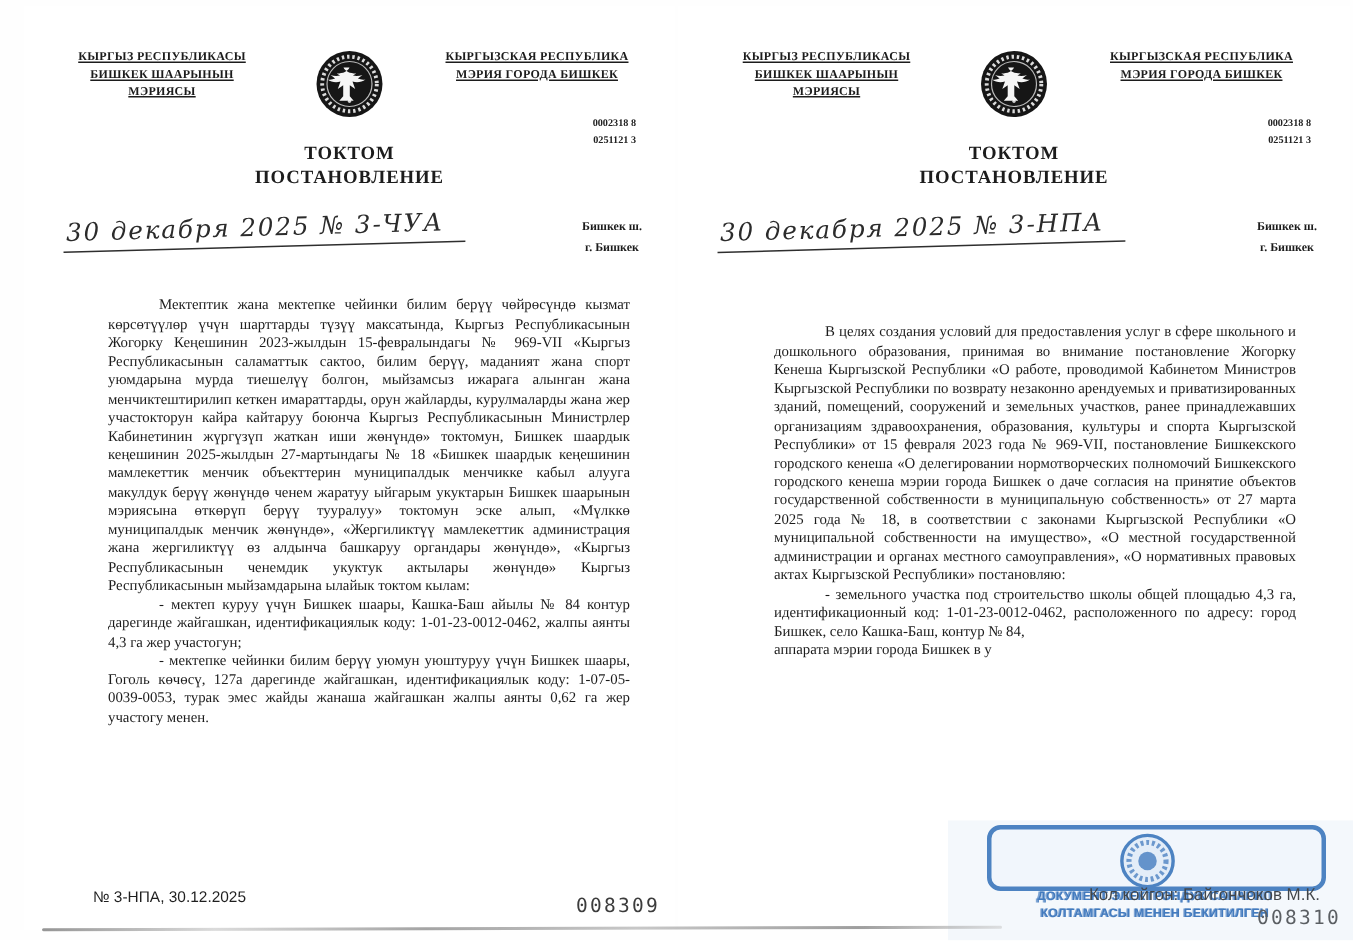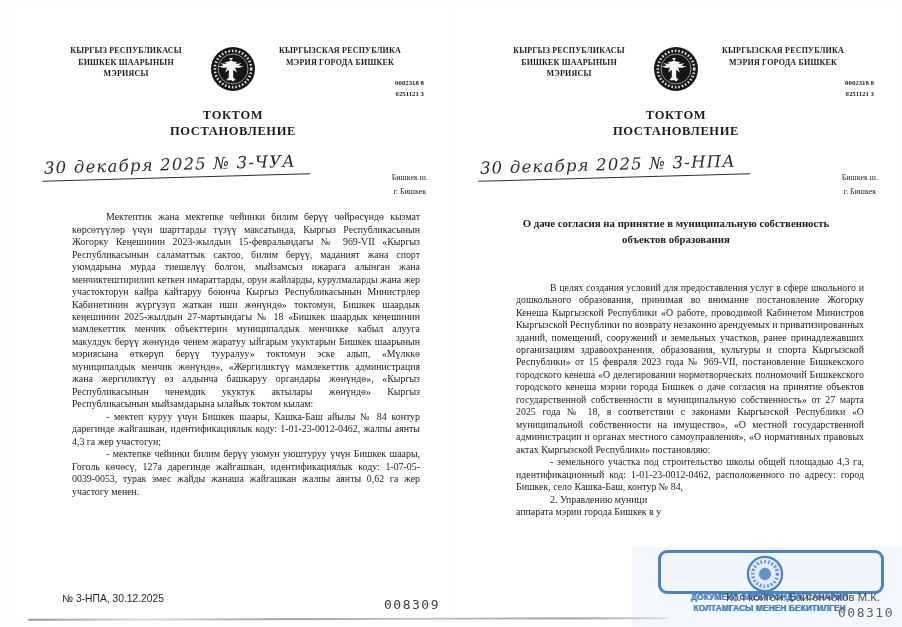--- a/index.html
+++ b/index.html
@@ -2,34 +2,34 @@
 <html><head>
 <meta charset="utf-8">
 <style>
   html,body{margin:0;padding:0;background:#ffffff;}
   .canvas{position:relative;width:902px;height:627px;background:#fefefe;overflow:hidden;
           font-family:"Liberation Serif","DejaVu Serif",serif;color:#1c1c1c;}
   .page{position:absolute;top:4px;height:616px;background:#ffffff;}
   .page.left{left:16px;width:434px;}
   .page.right{left:452px;width:448px;}
 
-  .hdr{display:flex;justify-content:center;align-items:flex-start;gap:0;margin-top:41px;}
+  .hdr{display:flex;justify-content:center;align-items:flex-start;gap:18px;margin-top:28px;text-decoration:underline;}
   .hdr-block{width:168px;text-align:center;font-weight:bold;font-size:8px;line-height:1.45;letter-spacing:.2px;}
   .emblem{width:46px;height:46px;flex:0 0 46px;margin-top:1px;}
 
   .serial{position:absolute;top:74px;right:26px;text-align:right;font-size:6.8px;line-height:1.6;
           font-weight:bold;color:#222;}
 
   .doc-type{text-align:center;font-weight:bold;font-size:12.5px;line-height:1.25;margin-top:16px;letter-spacing:.6px;}
 
   .date-row{position:relative;height:44px;margin-top:12px;}
   .handwriting{position:absolute;left:26px;top:4px;font-family:"DejaVu Serif",serif;font-style:italic;
                font-size:16.5px;letter-spacing:1.2px;color:#2b2b2b;transform:rotate(-1.6deg);
                border-bottom:1.6px solid #2e2e2e;padding:0 14px 3px 2px;white-space:nowrap;}
-  .place{position:absolute;right:22px;top:20px;text-align:center;font-size:8px;font-weight:normal;line-height:1.7;}
+  .place{position:absolute;right:22px;top:6px;text-align:center;font-size:8px;font-weight:bold;line-height:1.7;}
 
   .title{text-align:center;font-weight:bold;font-size:10.8px;line-height:1.5;margin:20px 48px 0 48px;}
 
   .body{margin:16px 30px 0 56px;font-size:9.9px;line-height:1.26;text-align:justify;}
   .page.right .body{margin:34px 36px 0 64px;}
   .body p{margin:0;text-indent:34px;}
   .body p.gap{margin-top:10px;}
 
   .footer-ref{position:absolute;left:46px;bottom:16px;font-family:"Liberation Sans",sans-serif;
               font-size:10.3px;color:#1f1f1f;}
@@ -132,25 +132,23 @@
       <div>ТОКТОМ</div>
       <div>ПОСТАНОВЛЕНИЕ</div>
     </div>
     <div class="date-row">
       <span class="handwriting">30 декабря 2025 № 3-НПА</span>
       <span class="place">
         <span style="display:block">Бишкек ш.</span>
         <span style="display:block">г. Бишкек</span>
       </span>
     </div>
-    <div class="title">О даче согласия на принятие в муниципальную собственность объектов образования</div>
     <div class="body">
       <p>В целях создания условий для предоставления услуг в сфере школьного и дошкольного образования, принимая во внимание постановление Жогорку Кенеша Кыргызской Республики «О работе, проводимой Кабинетом Министров Кыргызской Республики по возврату незаконно арендуемых и приватизированных зданий, помещений, сооружений и земельных участков, ранее принадлежавших организациям здравоохранения, образования, культуры и спорта Кыргызской Республики» от 15 февраля 2023 года № 969-VII, постановление Бишкекского городского кенеша «О делегировании нормотворческих полномочий Бишкекского городского кенеша мэрии города Бишкек о даче согласия на принятие объектов государственной собственности в муниципальную собственность» от 27 марта 2025 года № 18, в соответствии с законами Кыргызской Республики «О муниципальной собственности на имущество», «О местной государственной администрации и органах местного самоуправления», «О нормативных правовых актах Кыргызской Республики» постановляю:</p>
       <p>- земельного участка под строительство школы общей площадью 4,3 га, идентификационный код: 1-01-23-0012-0462, расположенного по адресу: город Бишкек, село Кашка-Баш, контур № 84,</p>
-      <p>2. Управлению муници</p>
       <p style="text-indent:0">аппарата мэрии города Бишкек в у</p>
     </div>
     <div class="stamp">
       <div class="stamp-emblem">
         <svg viewBox="0 0 40 40" width="38" height="38">
           <circle cx="20" cy="20" r="18" fill="#eaf1fa" stroke="#2a6ab5" stroke-width="2.4"></circle>
           <circle cx="20" cy="20" r="13" fill="none" stroke="#2a6ab5" stroke-width="3.6" stroke-dasharray="2 2" opacity=".8"></circle>
           <circle cx="20" cy="20" r="6.5" fill="#2a6ab5" opacity=".85"></circle>
         </svg>
       </div>

